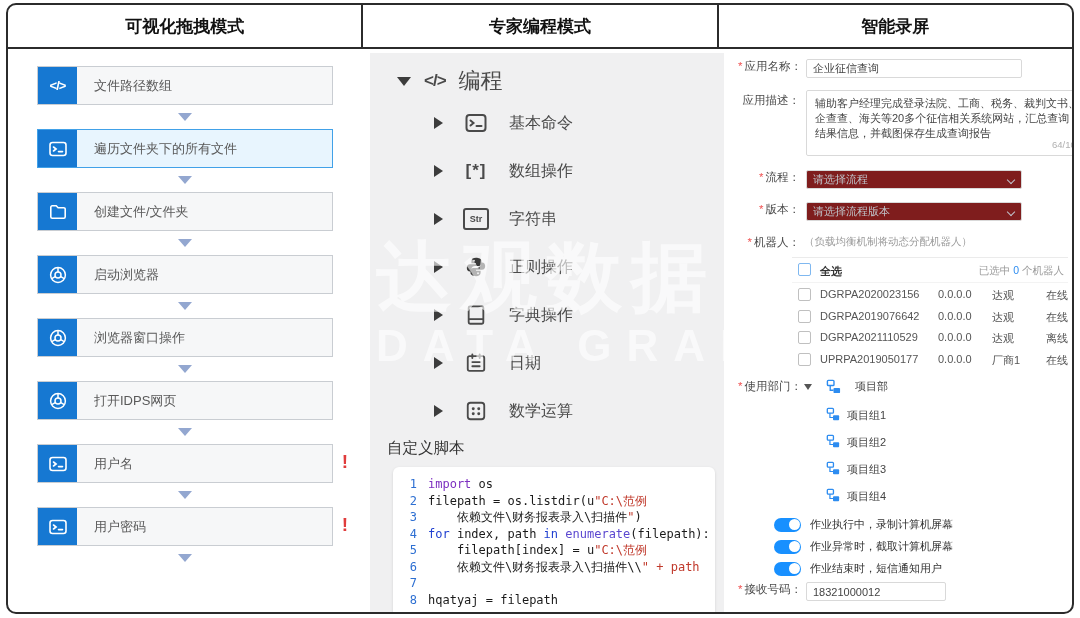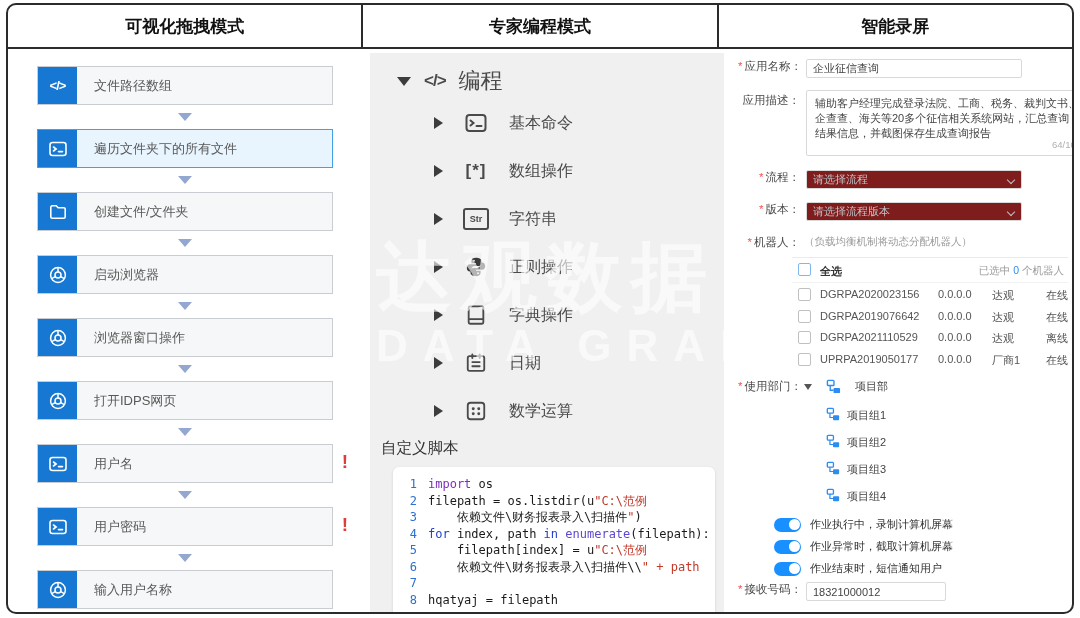--- a/index.html
+++ b/index.html
@@ -39,21 +39,21 @@
               border-right:7px solid transparent;border-top:9px solid #3c3c3c;}
   .caret-right{width:0;height:0;border-top:6px solid transparent;
                border-bottom:6px solid transparent;border-left:9px solid #3c3c3c;}
   .code-glyph{font-weight:bold;font-size:17px;color:#4a4a4a;letter-spacing:-1px;}
   .tree-root-label{font-size:22px;color:#4a4a4a;}
   .tree-item{display:flex;align-items:center;height:48px;padding-left:64px;gap:20px;}
   .tree-icon{width:26px;height:26px;display:flex;align-items:center;justify-content:center;color:#4a4a4a;}
   .tree-label{font-size:16px;color:#4a4a4a;}
   .box-str{display:inline-flex;align-items:center;justify-content:center;width:22px;height:18px;
            border:2px solid #4a4a4a;border-radius:3px;font-size:9px;font-weight:bold;color:#4a4a4a;}
-  .script-title{height:26px;padding-left:11px;font-size:15.5px;color:#333;display:flex;align-items:center;}
+  .script-title{height:26px;padding-left:17px;font-size:15.5px;color:#333;display:flex;align-items:center;}
   .code-card{margin:6px 0 0 23px;width:322px;box-sizing:border-box;background:#fff;border-radius:6px;
              padding:9px 6px 12px 2px;box-shadow:0 1px 3px rgba(0,0,0,.13);}
   .code-line{display:flex;font-family:"DejaVu Sans Mono",monospace;font-size:12px;line-height:16.5px;}
   .ln{width:22px;flex:none;text-align:right;color:#2d6fd2;margin-right:11px;}
   .code-text{white-space:pre;color:#1a1a1a;}
   .tok-p{color:#1a1a1a;}
   .tok-imp{color:#7d2fc0;}
   .tok-kw{color:#1f3fd0;}
   .tok-fn{color:#5b48d0;}
   .tok-s{color:#c0392b;}
@@ -228,32 +228,20 @@
                   <path d="M10.5 12.6h4" stroke="#fff" stroke-width="1.6" stroke-linecap="round"></path>
                 </svg>
               </div>
               <div class="block-label">用户密码</div>
             </div>
             <div class="block-warn">!</div>
           </div>
           <div class="arrow-row">
             <div class="down-tri"></div>
           </div>
-          <div class="block-row">
-            <div class="block-card">
-              <div class="block-icon">
-                <svg width="20" height="20" viewBox="0 0 20 20">
-                  <circle cx="10" cy="10" r="7.4" fill="none" stroke="#fff" stroke-width="1.5"></circle>
-                  <circle cx="10" cy="10" r="3" fill="none" stroke="#fff" stroke-width="1.5"></circle>
-                  <path d="M10 2.6V7M3.7 13.6l4-2.2M16.3 13.6l-4-2.2" stroke="#fff" stroke-width="1.5"></path>
-                </svg>
-              </div>
-              <div class="block-label">输入用户名称</div>
-            </div>
-          </div>
         </div>
     </div>
 
     <div class="mid-col">
       <div class="tree-root">
         <div class="caret-down"></div>
         <span class="code-glyph">&lt;/&gt;</span>
         <span class="tree-root-label">编程</span>
       </div>
       <div>

